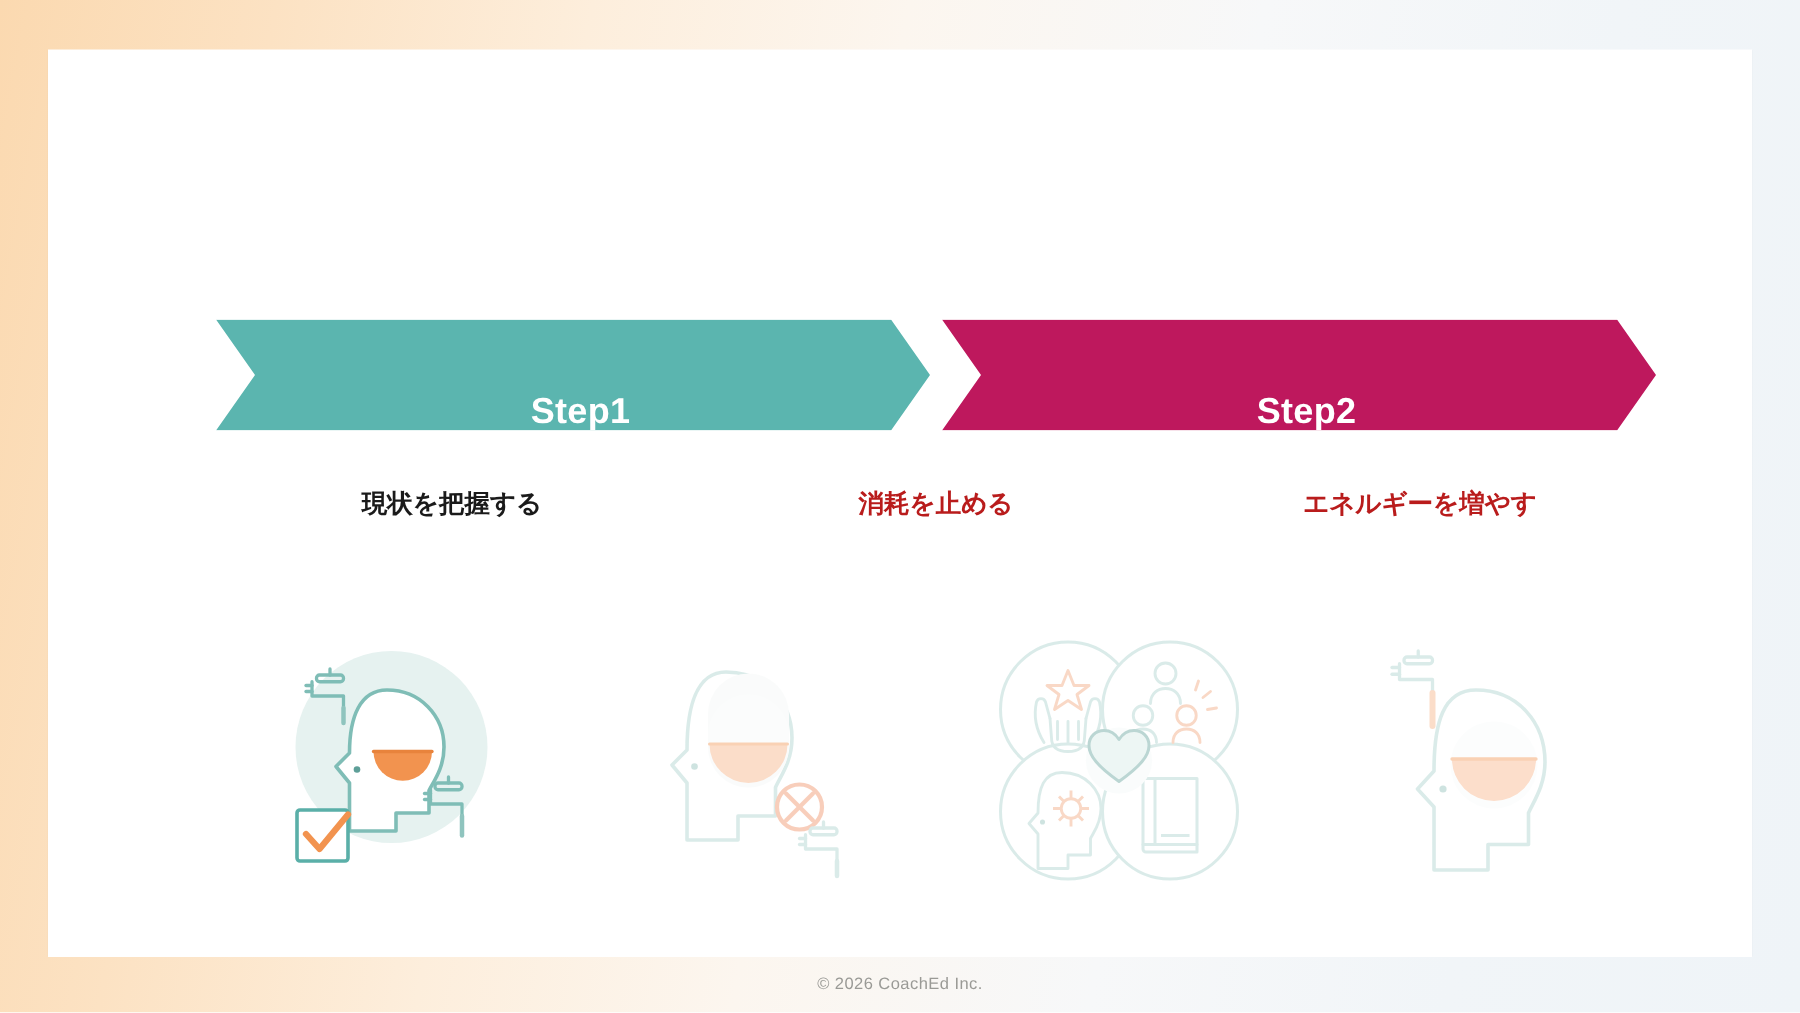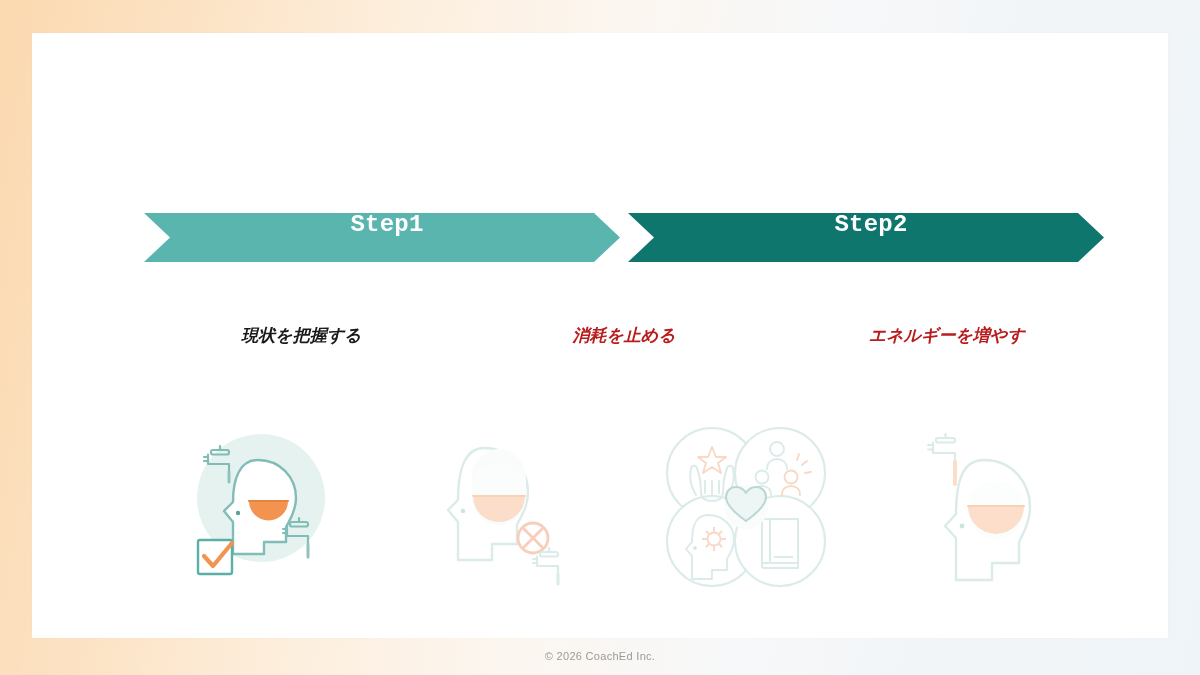--- a/index.html
+++ b/index.html
@@ -41,34 +41,33 @@
     position: absolute;
     left: 112px;
     top: 180px;
     width: 960px;
     height: 66px;
     display: flex;
   }
 
   .step-arrow {
     position: relative;
-    height: 49px;
+    height: 74px;
     flex: 1 1 0;
     margin-right: 8px;
     display: flex;
-    align-items: flex-start;
+    align-items: flex-end;
     justify-content: center;
     clip-path: polygon(0 0, calc(100% - 26px) 0, 100% 50%, calc(100% - 26px) 100%, 0 100%, 26px 50%);
-    font-family: Liberation Mono, monospace;
     -webkit-clip-path: polygon(0 0, calc(100% - 26px) 0, 100% 50%, calc(100% - 26px) 100%, 0 100%, 26px 50%);
   }
   .step-arrow:last-child { margin-right: 0; }
 
   .step-arrow.active   { background: #5BB5AF; }
-  .step-arrow.inactive { background: #0f766e; }
+  .step-arrow.inactive { background: #be185d; }
 
   .step-arrow .step-label {
     font-size: 24px;
     font-weight: 700;
     color: #FFFFFF;
     letter-spacing: 0.2px;
     line-height: 1;
     padding-left: 10px;
     user-select: none;
   }
@@ -80,21 +79,20 @@
     top: 292px;
     width: 960px;
     display: flex;
   }
   .caption-cell {
     flex: 1 1 0;
     margin-right: 8px;
     text-align: center;
     font-size: 17px;
     line-height: 1.3;
-    font-style: italic;
   }
   .caption-cell:last-child { margin-right: 0; text-align: center; }
   .caption-cell.active   { color: #1A1A1A; font-weight: 700; }
   .caption-cell.inactive { color: #b91c1c; font-weight: 700; }
 
   
   #illos {
     position: absolute;
     left: 112px;
     top: 378px;

